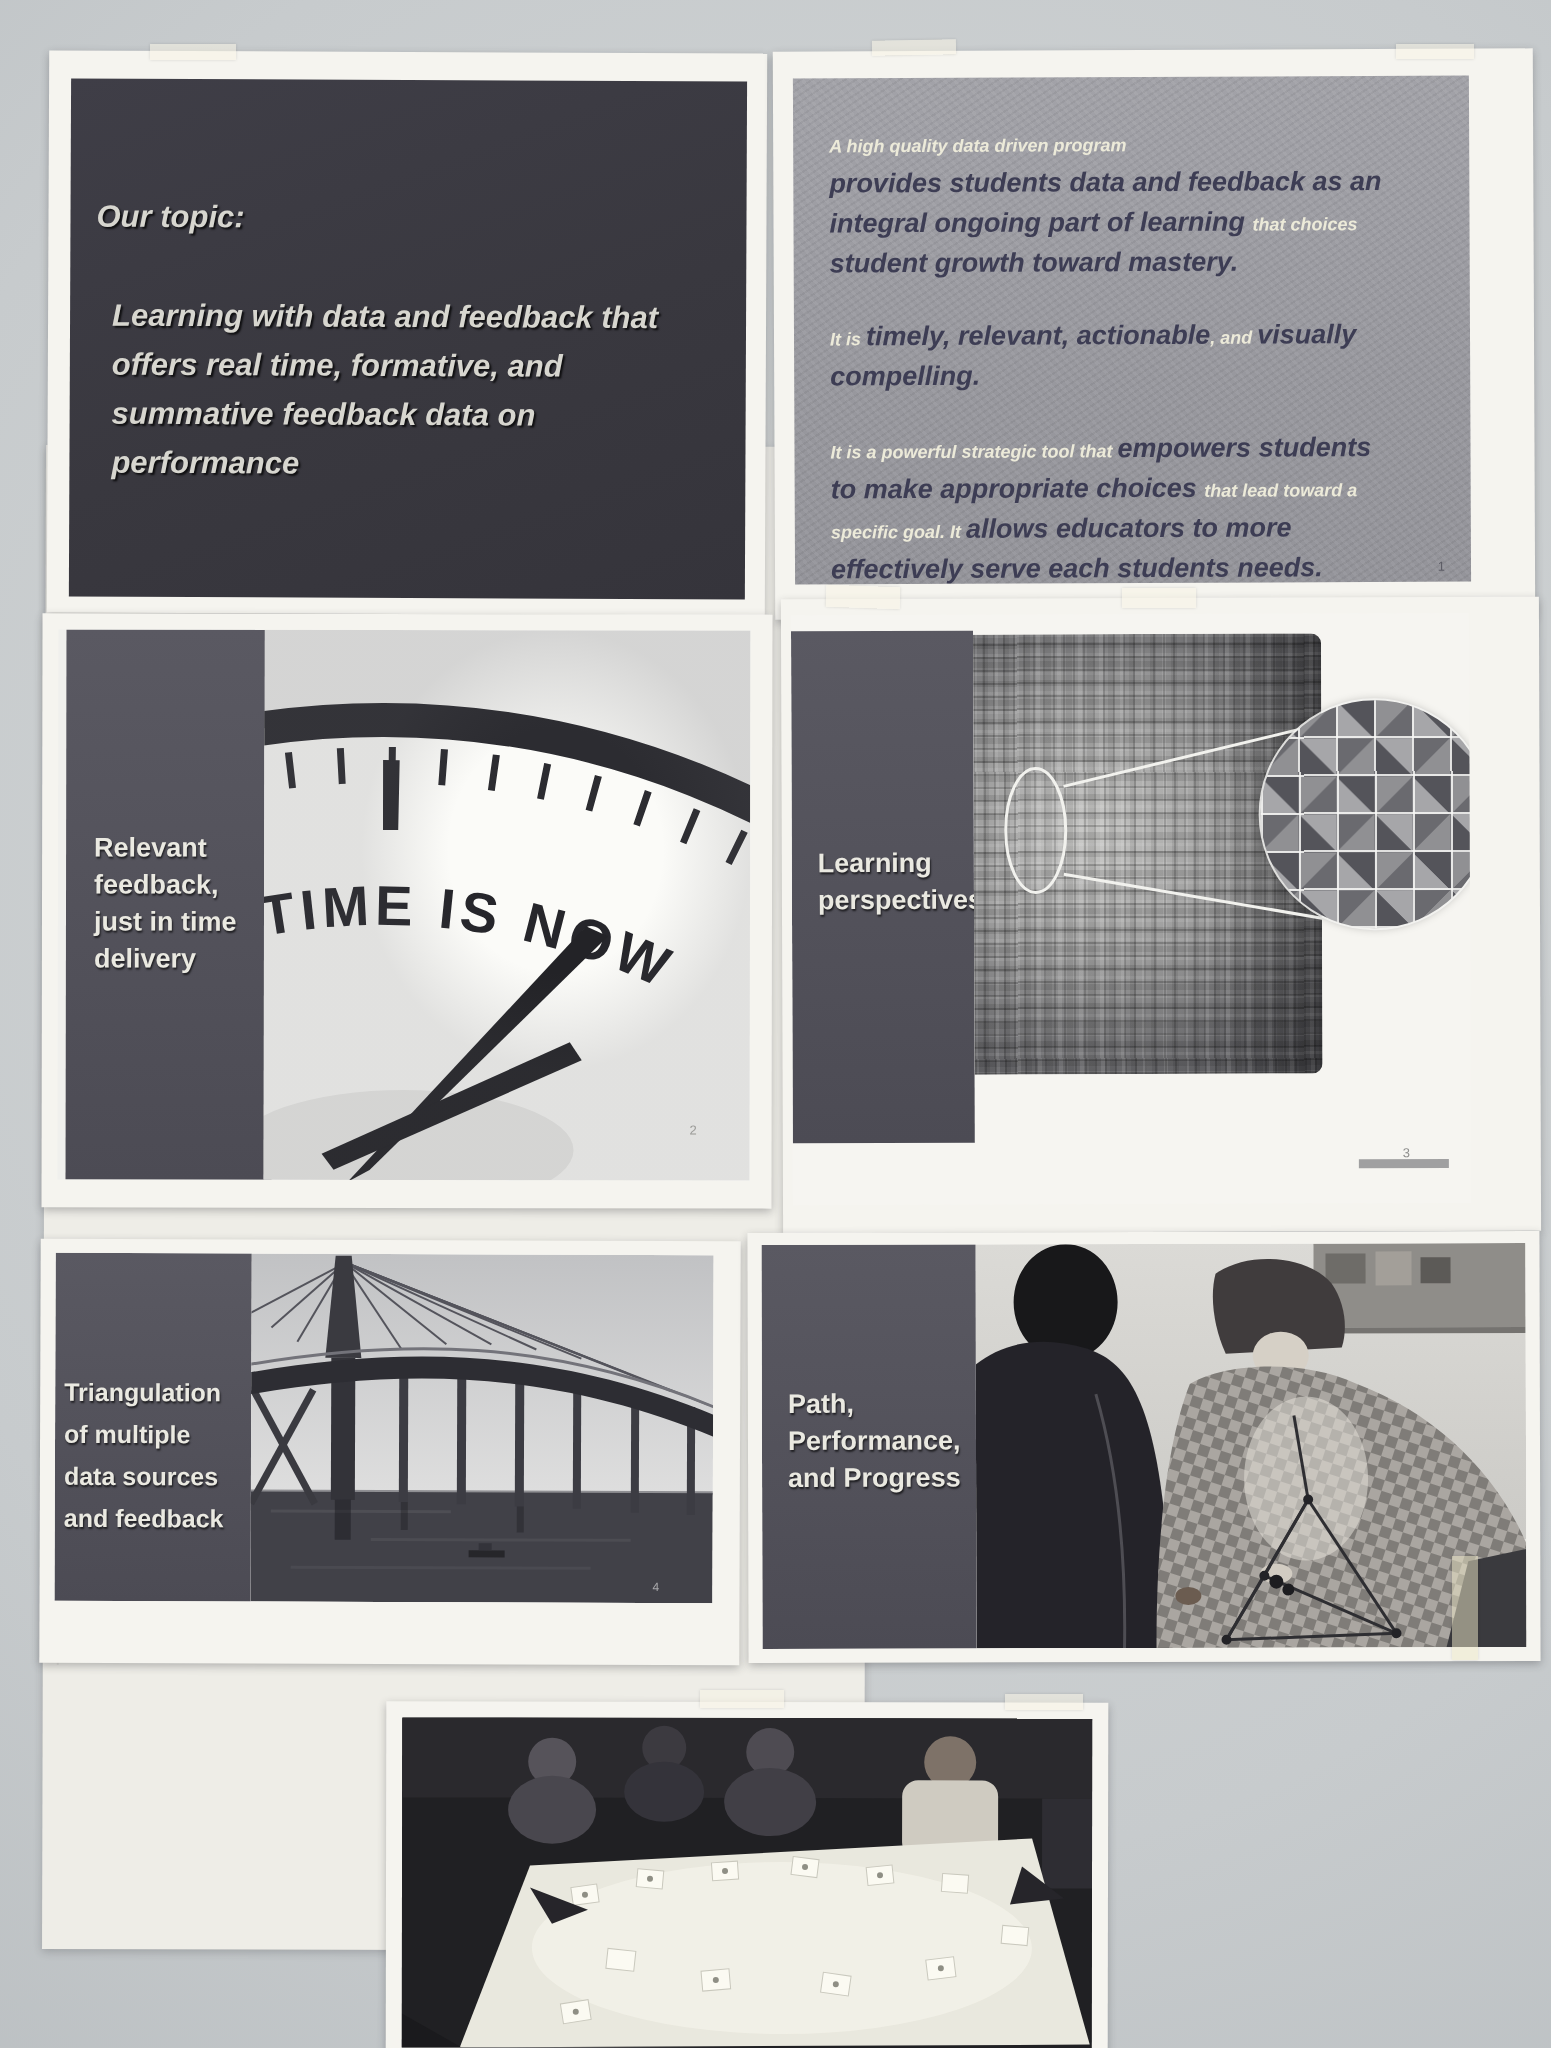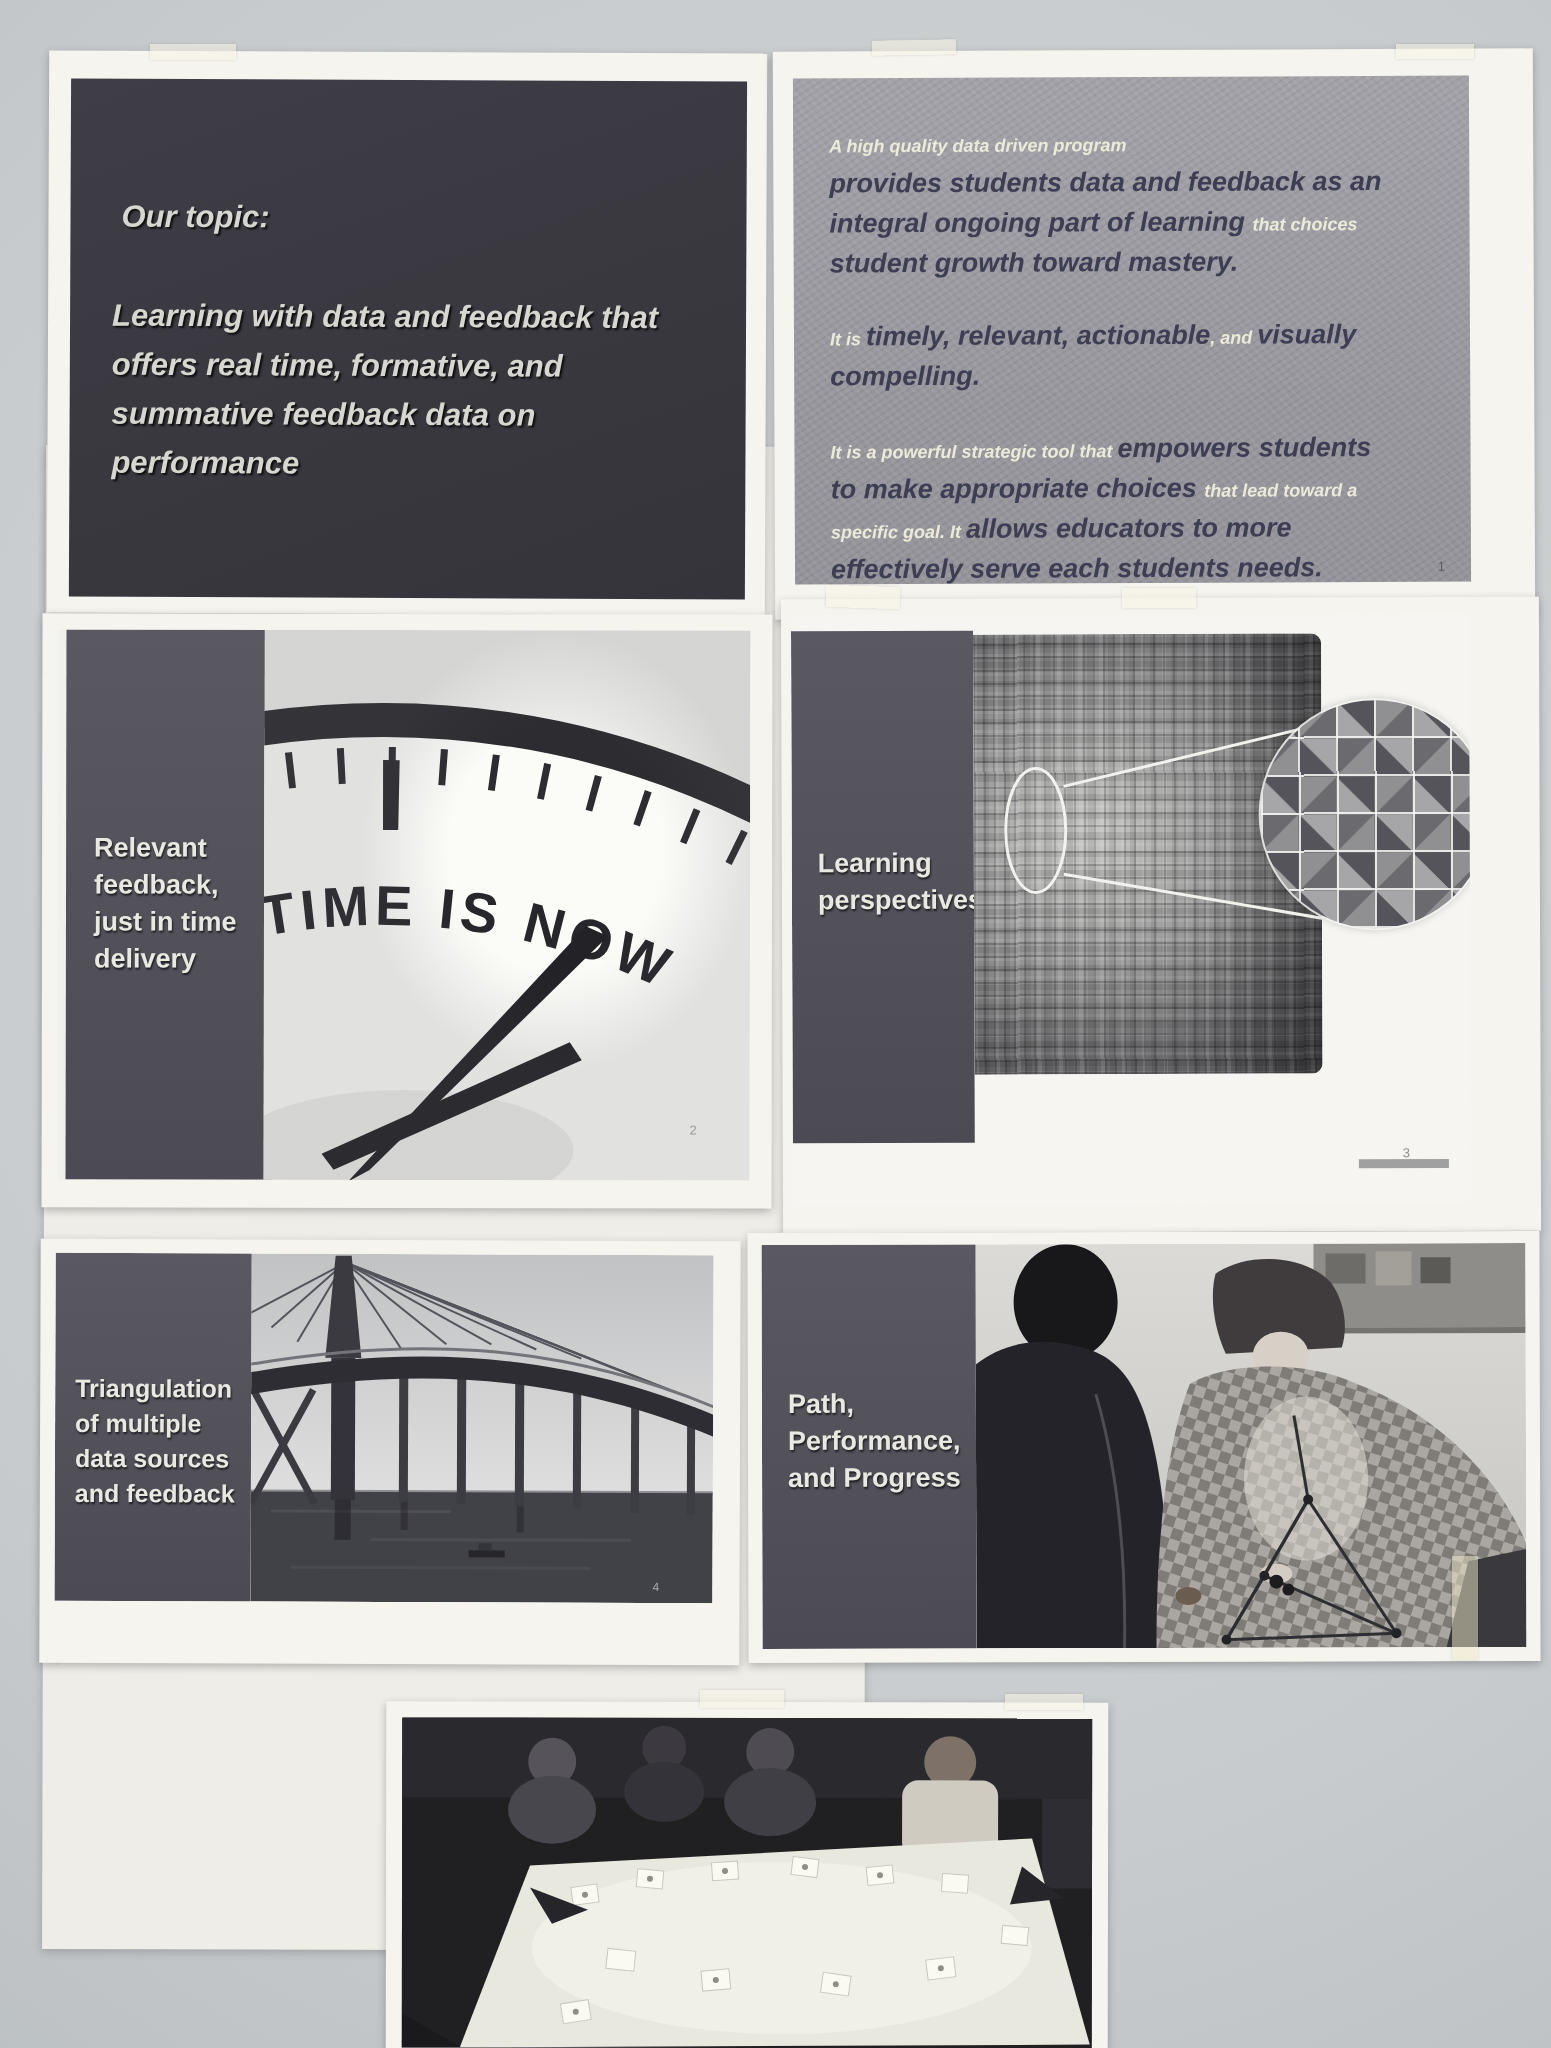--- a/index.html
+++ b/index.html
@@ -13,21 +13,21 @@
     box-shadow:0 3px 9px rgba(40,40,45,.22);transform:rotate(.15deg);}
   .crease{position:absolute;left:14px;top:800px;width:2px;height:420px;background:rgba(0,0,0,.05);}
 
   .sheet{position:absolute;background:#f5f4ef;box-shadow:0 3px 8px rgba(40,40,45,.3);}
   .print{position:absolute;overflow:hidden;}
 
   
   #sheetA{left:48px;top:52px;width:718px;height:562px;transform:rotate(.25deg);}
   #printA{left:22px;top:28px;width:676px;height:518px;
     background:linear-gradient(160deg,#3f3e47 0%,#39383f 55%,#35343b 100%);}
-  .topicTitle{position:absolute;left:51px;top:118px;font:italic bold 31px/40px "Liberation Sans",sans-serif;
+  .topicTitle{position:absolute;left:26px;top:118px;font:italic bold 31px/40px "Liberation Sans",sans-serif;
     color:#d7d6cf;text-shadow:2px 2px 2px rgba(0,0,0,.75);}
   .topicBody{position:absolute;left:42px;top:212px;font:italic bold 31px/49px "Liberation Sans",sans-serif;
     color:#d7d6cf;white-space:pre;text-shadow:2px 2px 2px rgba(0,0,0,.75);}
 
   
   #sheetB{left:774px;top:50px;width:760px;height:568px;transform:rotate(-.25deg);}
   #printB{left:20px;top:27px;width:676px;height:506px;
     background:
       repeating-linear-gradient(48deg, rgba(255,255,255,.05) 0 3px, rgba(255,255,255,0) 3px 7px),
       repeating-linear-gradient(-33deg, rgba(0,0,0,.05) 0 2px, rgba(0,0,0,0) 2px 6px),
@@ -76,21 +76,21 @@
       repeating-conic-gradient(#909093 0% 12.5%, #6a6a6f 12.5% 25%, #a6a6a9 25% 37.5%, #54545a 37.5% 50%) 0 0/76px 76px,
       #777;
     box-shadow:0 0 0 2px rgba(246,246,243,.85), 0 0 10px rgba(0,0,0,.25);}
   #pageD{left:610px;top:532px;color:#8e8e8c;}
   .grayStrip{position:absolute;left:566px;top:546px;width:90px;height:9px;background:#a0a0a1;}
 
   
   #sheetE{left:40px;top:1240px;width:700px;height:424px;transform:rotate(.2deg);}
   #printE{left:15px;top:14px;width:658px;height:348px;background:#f2f1ee;}
   #sidebarE{left:0;top:0;width:196px;height:348px;}
-  #labelE{left:20px;top:118px;font-size:25px;line-height:35px;}
+  #labelE{left:9px;top:118px;font-size:25px;line-height:42px;}
   .bridgePhoto{position:absolute;left:196px;top:0;width:462px;height:348px;}
 
   
   #sheetF{left:748px;top:1232px;width:792px;height:430px;transform:rotate(-.15deg);}
   #printF{left:14px;top:12px;width:764px;height:404px;background:#efeeea;}
   #sidebarF{left:0;top:0;width:214px;height:404px;}
   #labelF{left:26px;top:141px;}
   .pathPhoto{position:absolute;left:214px;top:0;width:550px;height:404px;}
 
   

